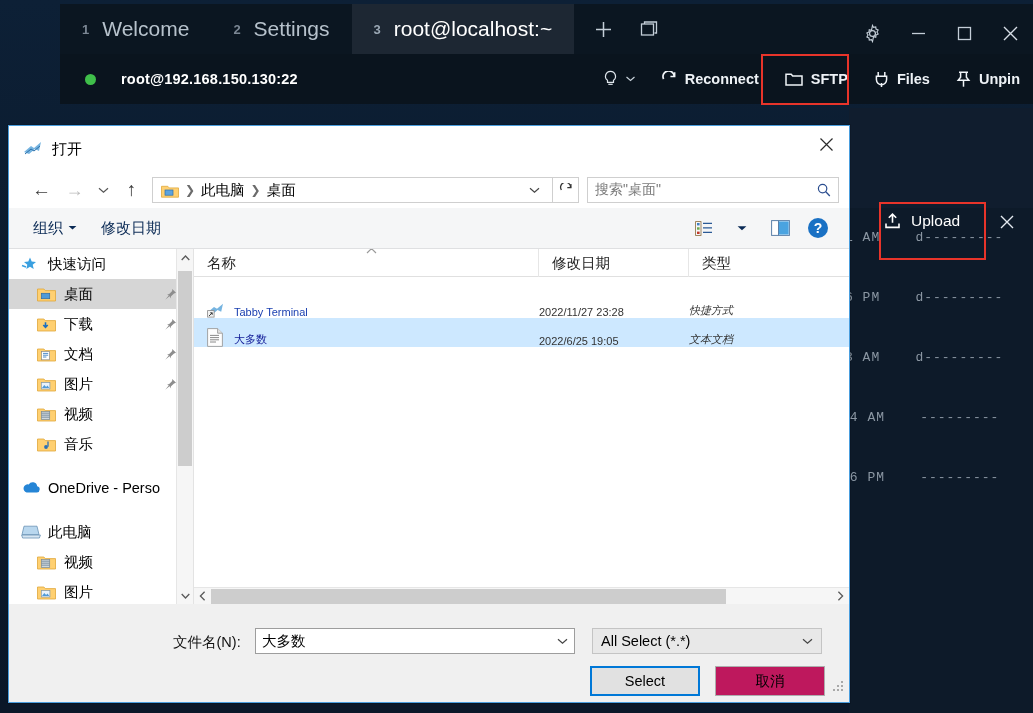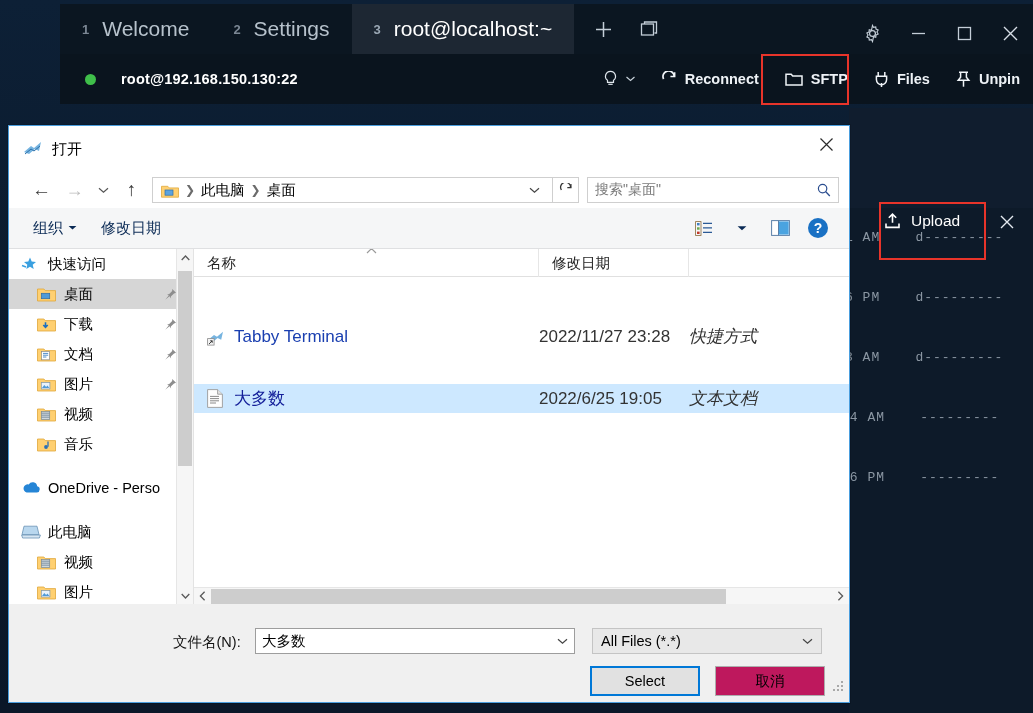--- a/index.html
+++ b/index.html
@@ -103,21 +103,21 @@
     font-size:10px; color:#5a5a5a; }
   .sb-scroll .arr.bottom { position:absolute; bottom:0; left:0; right:0; }
   .sb-thumb { position:absolute; left:1px; right:1px; top:22px; height:195px; background:#cdcdcd; }
 
   .filepane { flex:1; position:relative; background:#fff; overflow:hidden; }
   .fp-head { height:28px; display:flex; border-bottom:1px solid #e0e0e0; position:relative; }
   .fp-col { font-size:14.5px; color:#1f1f1f; display:flex; align-items:center; padding-left:13px;
     border-right:1px solid #e6e6e6; height:28px; }
   .fp-sortmark { position:absolute; left:172px; top:-2px; font-size:10px; color:#9a9a9a; }
   .fp-rows { padding-top:12px; }
-  .fp-row { height:29px; display:flex; align-items:center; font-size:17px;margin-top:33px; }
+  .fp-row { height:29px; display:flex; align-items:flex-end; font-size:11px; }
   .fp-row.sel { background:#cde8ff; }
   .fp-ico { width:17px; height:19px; margin-left:13px; margin-right:10px; position:relative; flex:none; }
   .fp-name { color:#1a3fb0; }
   .fp-name.dark { color:#15209a; }
   .fp-date { color:#333; }
   .fp-type { color:#333;font-style:italic; }
 
   .hscroll { position:absolute; left:0; bottom:0; right:0; height:17px; background:#f6f6f6;
     border-top:1px solid #e6e6e6; display:flex; align-items:center; }
   .hs-arr { width:17px; height:17px; display:flex; align-items:center; justify-content:center;
@@ -522,20 +522,21 @@
                 <path d="M.7 1l3.8 4 3.8-4" stroke="#5a5a5a" stroke-width="1.3" fill="none"></path>
               </svg>
         </div>
       </div>
     </div>
 
     <div class="filepane">
       <div class="fp-head">
         <div class="fp-col" style="width:345px">名称</div>
         <div class="fp-col" style="width:150px">修改日期</div>
+        <div class="fp-col" style="width:145px;border-right:none">类型</div>
         <span class="fp-sortmark">
           <svg width="11" height="7" viewBox="0 0 11 7">
                 <path d="M1 6l4.5-4.4L10 6" stroke="#9a9a9a" stroke-width="1.2" fill="none"></path>
               </svg>
         </span>
       </div>
 
       <div class="fp-rows">
         <div class="fp-row">
           <span class="fp-ico">
@@ -594,21 +595,21 @@
 <div class="fn-label">文件名(N):</div>
 <div class="fn-input">
   <span>大多数</span>
   <span class="fn-caret">
     <svg width="11" height="7" viewBox="0 0 11 7">
           <path d="M1 1.2l4.5 4 4.5-4" stroke="#444" stroke-width="1.2" fill="none"></path>
         </svg>
   </span>
 </div>
 <div class="filter-sel">
-  <span>All Files (*.*)</span>
+  <span>All Select (*.*)</span>
   <span class="fn-caret">
     <svg width="11" height="7" viewBox="0 0 11 7">
           <path d="M1 1.2l4.5 4 4.5-4" stroke="#444" stroke-width="1.2" fill="none"></path>
         </svg>
   </span>
 </div>
 <div class="btn primary" style="left:590px;top:666px;width:110px">Select</div>
 <div class="btn" style="left:715px;top:666px;width:110px">取消</div>
 
 </div>

